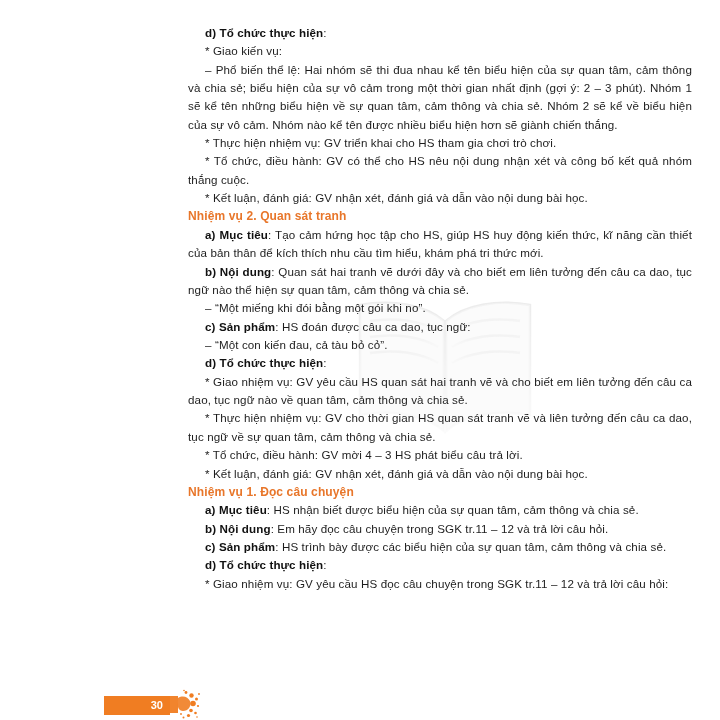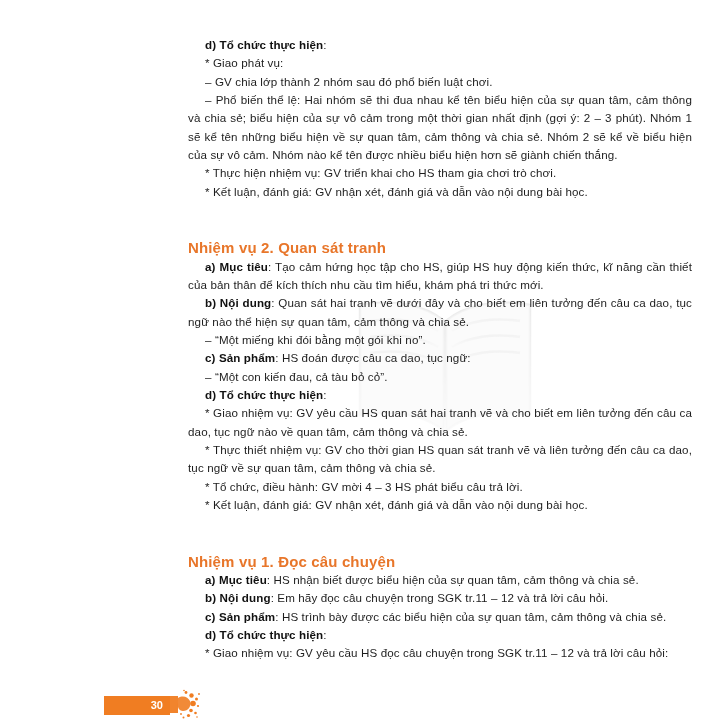--- a/index.html
+++ b/index.html
@@ -34,21 +34,21 @@
     left: 0;
     top: 0;
     width: 720px;
     height: 720px;
     z-index: 2;
   }
 
   #content {
     position: absolute;
     left: 188px;
-    top: 36px;
+    top: 24px;
     width: 504px;
   }
 
   p.line {
     margin: 0 0 0 0;
     padding: 0;
     font-size: 11.6px;
     line-height: 18.35px;
     color: #1d1d1d;
     text-align: justify;
@@ -64,24 +64,23 @@
     color: #E8762A;
     font-weight: bold;
     font-size: 12.2px;
     line-height: 19px;
     text-indent: 0;
     letter-spacing: 0.005em;
   }
   p.heading-sub {
     color: #E8762A;
     font-weight: bold;
-    font-size: 15px;
+    font-size: 12px;
     line-height: 18.6px;
     text-indent: 0;
-    margin-top: 38px;
   }
 
   b, strong { font-weight: bold; color: #111111; }
   #page-tab {
     position: absolute;
     left: 104px;
     top: 696px;
     width: 66px;
     height: 19px;
     background: #F07D22;
@@ -134,34 +133,34 @@
   </g>
   <g fill="#eeeeee" opacity="0.6">
     <path d="M114 36 C 96 20, 62 14, 30 20 L 30 130 C 62 124, 96 130, 114 146 Z"></path>
     <path d="M116 36 C 134 20, 168 14, 200 20 L 200 130 C 168 124, 134 130, 116 146 Z"></path>
   </g>
 </svg>
 
 <div id="page">
   <div id="content">
       <p class="line ind"><b>d) Tổ chức thực hiện</b>:</p>
-      <p class="line ind">* Giao phát vụ:</p>
-      <p class="line ind">– GV chia lớp thành 2 nhóm sau đó phổ biến luật chơi.</p>
+      <p class="line ind">* Giao kiến vụ:</p>
       <p class="line ind">– Phổ biến thể lệ: Hai nhóm sẽ thi đua nhau kể tên biểu hiện của sự quan tâm, cảm thông và chia sẻ; biểu hiện của sự vô cảm trong một thời gian nhất định (gợi ý: 2 – 3 phút). Nhóm 1 sẽ kể tên những biểu hiện về sự quan tâm, cảm thông và chia sẻ. Nhóm 2 sẽ kể về biểu hiện của sự vô cảm. Nhóm nào kể tên được nhiều biểu hiện hơn sẽ giành chiến thắng.</p>
       <p class="line ind">* Thực hiện nhiệm vụ: GV triển khai cho HS tham gia chơi trò chơi.</p>
+      <p class="line ind">* Tổ chức, điều hành: GV có thể cho HS nêu nội dung nhận xét và công bố kết quả nhóm thắng cuộc.</p>
       <p class="line ind">* Kết luận, đánh giá: GV nhận xét, đánh giá và dẫn vào nội dung bài học.</p>
       <p class="line heading-sub">Nhiệm vụ 2. Quan sát tranh</p>
       <p class="line ind"><b>a) Mục tiêu</b>: Tạo cảm hứng học tập cho HS, giúp HS huy động kiến thức, kĩ năng cần thiết của bản thân để kích thích nhu cầu tìm hiểu, khám phá tri thức mới.</p>
       <p class="line ind"><b>b) Nội dung</b>: Quan sát hai tranh vẽ dưới đây và cho biết em liên tưởng đến câu ca dao, tục ngữ nào thể hiện sự quan tâm, cảm thông và chia sẻ.</p>
       <p class="line ind">– “Một miếng khi đói bằng một gói khi no”.</p>
       <p class="line ind"><b>c) Sản phẩm</b>: HS đoán được câu ca dao, tục ngữ:</p>
       <p class="line ind">– “Một con kiến đau, cả tàu bỏ cỏ”.</p>
       <p class="line ind"><b>d) Tổ chức thực hiện</b>:</p>
       <p class="line ind">* Giao nhiệm vụ: GV yêu cầu HS quan sát hai tranh vẽ và cho biết em liên tưởng đến câu ca dao, tục ngữ nào về quan tâm, cảm thông và chia sẻ.</p>
-      <p class="line ind">* Thực thiết nhiệm vụ: GV cho thời gian HS quan sát tranh vẽ và liên tưởng đến câu ca dao, tục ngữ về sự quan tâm, cảm thông và chia sẻ.</p>
+      <p class="line ind">* Thực hiện nhiệm vụ: GV cho thời gian HS quan sát tranh vẽ và liên tưởng đến câu ca dao, tục ngữ về sự quan tâm, cảm thông và chia sẻ.</p>
       <p class="line ind">* Tổ chức, điều hành: GV mời 4 – 3 HS phát biểu câu trả lời.</p>
       <p class="line ind">* Kết luận, đánh giá: GV nhận xét, đánh giá và dẫn vào nội dung bài học.</p>
       <p class="line heading-sub">Nhiệm vụ 1. Đọc câu chuyện</p>
       <p class="line ind"><b>a) Mục tiêu</b>: HS nhận biết được biểu hiện của sự quan tâm, cảm thông và chia sẻ.</p>
       <p class="line ind"><b>b) Nội dung</b>: Em hãy đọc câu chuyện trong SGK tr.11 – 12 và trả lời câu hỏi.</p>
       <p class="line ind"><b>c) Sản phẩm</b>: HS trình bày được các biểu hiện của sự quan tâm, cảm thông và chia sẻ.</p>
       <p class="line ind"><b>d) Tổ chức thực hiện</b>:</p>
       <p class="line ind">* Giao nhiệm vụ: GV yêu cầu HS đọc câu chuyện trong SGK tr.11 – 12 và trả lời câu hỏi:</p>
     </div>
 </div>

